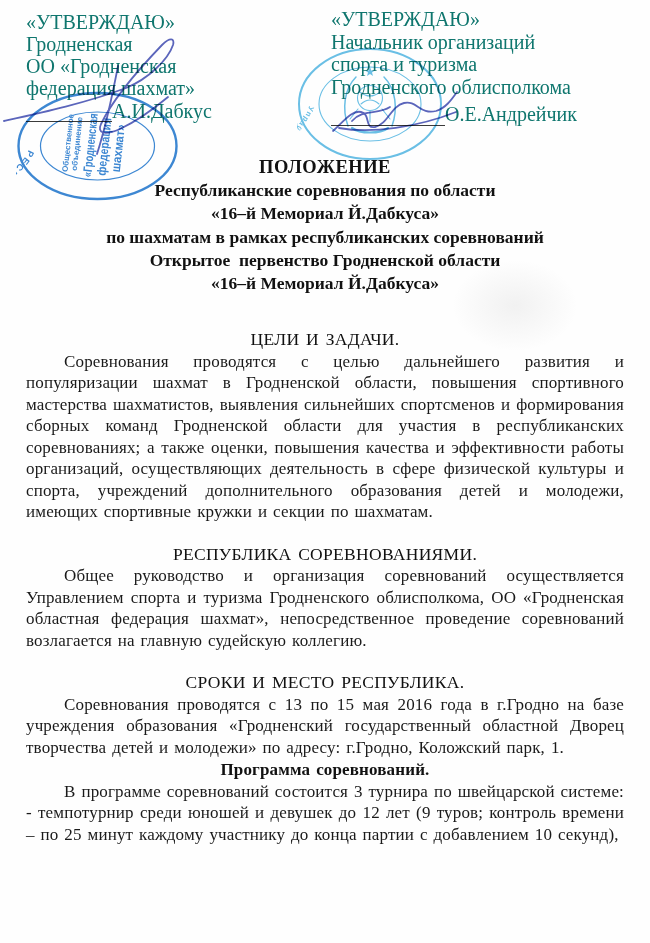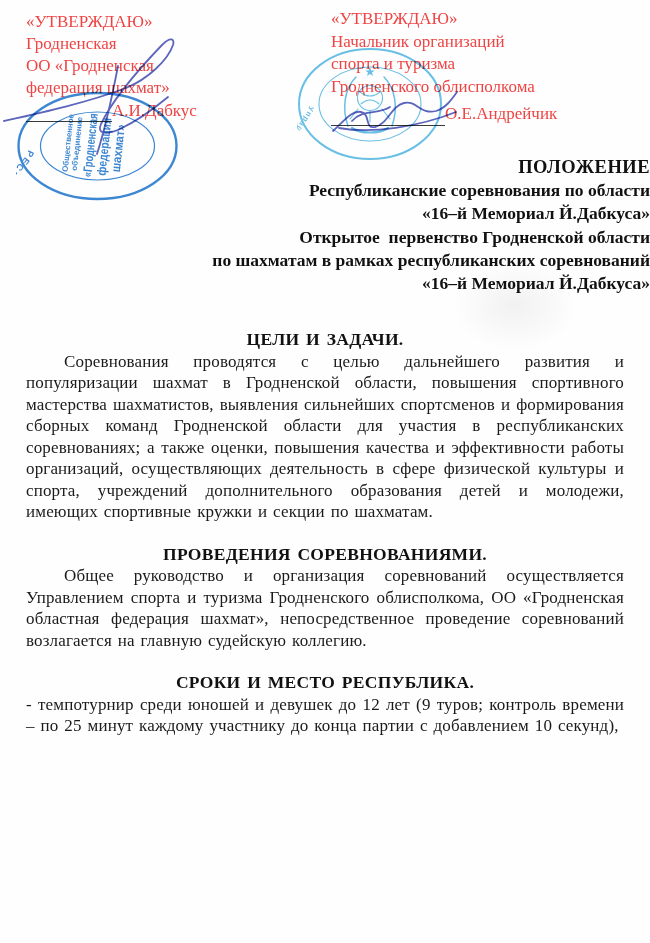--- a/index.html
+++ b/index.html
@@ -2,42 +2,42 @@
 <html><head>
 <meta charset="utf-8">
 <style>
   html,body{margin:0;padding:0;background:#ffffff;}
   .page{
     position:relative;width:650px;height:943px;background:#fefefe;
     font-family:"Liberation Serif","DejaVu Serif",serif;color:#1b1b1b;
     overflow:hidden;
   }
   
-  .hdr{position:absolute;font-size:17px;line-height:22px;color:#ef4444;}
+  .hdr{position:absolute;font-size:20px;line-height:22px;color:#0f766e;}
   .hdr-left{left:26px;top:11px;width:240px;}
   .hdr-right{left:331px;top:8px;width:270px;line-height:22.5px;}
   .sig-row{display:flex;align-items:flex-end;margin-top:1px;}
   .sig-line{display:inline-block;height:16px;border-bottom:1.2px solid #3a3a3a;}
   .sig-line-left{width:86px;}
   .sig-line-right{width:114px;}
   .hdr-right .sig-row{margin-top:5px;}
   
   .title-block{
-    position:absolute;left:0;top:156px;width:650px;text-align:right;
+    position:absolute;left:0;top:156px;width:650px;text-align:center;
     font-weight:bold;font-size:17.5px;line-height:23.2px;color:#111;
   }
   .title-block .t0{font-size:18.5px;letter-spacing:0.5px;}
   
   .content{
     position:absolute;left:26px;top:329px;width:598px;
     font-size:17px;line-height:21.5px;text-align:justify;
     letter-spacing:0.15px;word-spacing:1.5px;color:#1a1a1a;
   }
   .content h2{
-    margin:0;font-size:17.5px;line-height:21.5px;font-weight:bold;
+    margin:0;font-size:17.5px;line-height:21.5px;font-weight:normal;
     text-align:center;letter-spacing:0.3px;color:#111;word-spacing:2px;
   }
   .content h3{
     margin:0;font-size:17px;line-height:21.5px;font-weight:bold;
     text-align:center;color:#111;
   }
   .content p{margin:0;text-indent:38px;}
   .content p.no-indent{text-indent:0;}
   .gap-lg{margin-top:21px !important;}
   .gap-xs{margin-top:1px !important;}
@@ -132,32 +132,35 @@
       <path d="M 333,131 C 344,121 352,110 361,112 C 371,114 364,129 375,127 C 388,124 391,106 404,103 C 417,100 420,115 436,111 C 446,108 452,99 457,92"></path>
       <path d="M 339,128 C 372,134 418,127 456,112"></path>
       <path d="M 352,121 C 362,109 378,115 390,107"></path>
     </g>
   </svg>
 
   <div class="title-block">
     <div class="t0">ПОЛОЖЕНИЕ</div>
     <div>Республиканские соревнования по области</div>
     <div>«16–й Мемориал Й.Дабкуса»</div>
+    <div>по шахматам в рамках республиканских соревнований</div>
     <div>Открытое&nbsp; первенство Гродненской области</div>
-    <div>по шахматам в рамках республиканских соревнований</div>
     <div>«16–й Мемориал Й.Дабкуса»</div>
   </div>
 
   <div class="content">
 
     <h2>ЦЕЛИ И ЗАДАЧИ.</h2>
     <p>Соревнования проводятся с целью дальнейшего развития и популяризации шахмат в Гродненской области, повышения спортивного мастерства шахматистов, выявления сильнейших спортсменов и формирования сборных команд Гродненской области для участия в республиканских соревнованиях; а также оценки, повышения качества и эффективности работы организаций, осуществляющих деятельность в сфере физической культуры и спорта, учреждений дополнительного образования детей и молодежи, имеющих спортивные кружки и секции по шахматам.</p>
 
-    <h2 class="gap-lg">ПРОВЕДЕНИЯ СОРЕВНОВАНИЯМИ.</h2>
+    <h2 class="gap-lg">РЕСПУБЛИКА СОРЕВНОВАНИЯМИ.</h2>
     <p>Общее руководство и организация соревнований осуществляется Управлением спорта и туризма Гродненского облисполкома, ОО «Гродненская областная федерация шахмат», непосредственное проведение соревнований возлагается на главную судейскую коллегию.</p>
 
     <h2 class="gap-lg">СРОКИ И МЕСТО РЕСПУБЛИКА.</h2>
+    <p>Соревнования проводятся с 13 по 15 мая 2016 года в г.Гродно на базе учреждения образования «Гродненский государственный областной Дворец творчества детей и молодежи» по адресу: г.Гродно, Коложский парк, 1.</p>
 
+    <h3 class="gap-xs">Программа соревнований.</h3>
+    <p>В программе соревнований состоится 3 турнира по швейцарской системе:</p>
     <p class="no-indent">- темпотурнир среди юношей и девушек до 12 лет (9 туров; контроль времени – по 25 минут каждому участнику до конца партии с добавлением 10 секунд),</p>
 
   </div>
 
 </div>
 
 </body></html>

